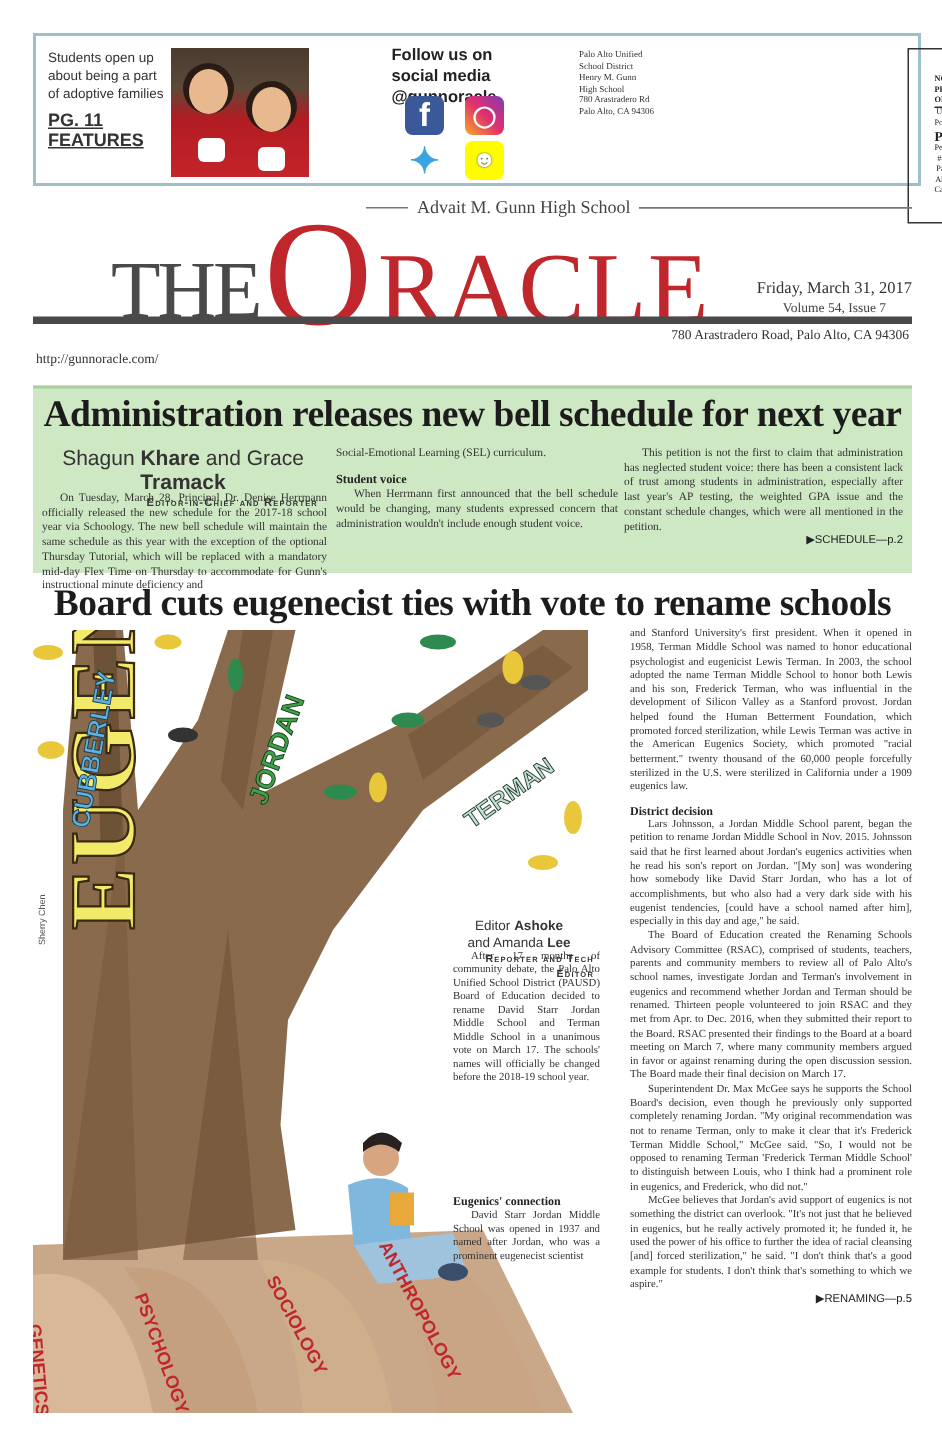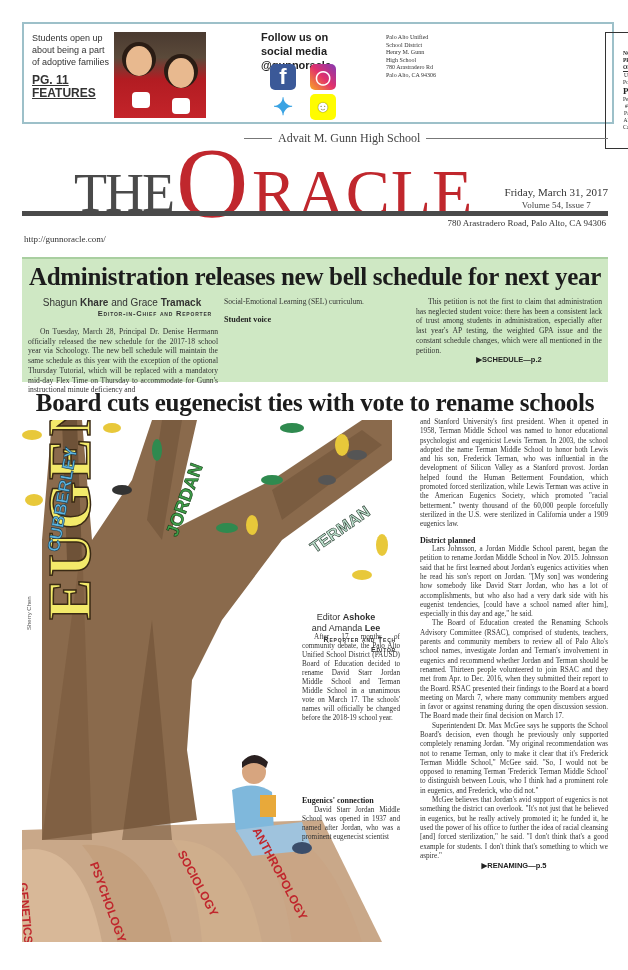--- a/index.html
+++ b/index.html
@@ -38,27 +38,27 @@
   .dateline { position: absolute; right: 20px; top: 186px; text-align: center; font-size: 11px; color: #333; }
   .volume { font-size: 9px; color: #444; margin-top: 2px; }
   .thick-rule { position: absolute; left: 22px; top: 211px; width: 586px; height: 5px; background: #4a4a4a; }
   .url { position: absolute; left: 24px; top: 234px; font-size: 9px; color: #333; }
   .street { position: absolute; right: 22px; top: 218px; font-size: 9px; color: #333; }
 
   
   .green { position: absolute; left: 22px; top: 221px; width: 586px; height: 125px; background: #cfe8c4; border-top: 2px solid #a9cfa0; margin-top: 36px; }
   .green h1 { position: absolute; left: 0; top: 4px; width: 586px; text-align: center; font-size: 25px; font-weight: bold; color: #1c1c1c; letter-spacing: -0.3px; }
   .byline { font-family: "Liberation Sans", sans-serif; text-align: center; color: #333; }
-  .byline .names { font-size: 10px; }
+  .byline .names { font-size: 14px; }
   .byline b { font-weight: bold; }
   .byline .role { font-size: 7.5px; font-variant: small-caps; letter-spacing: 0.8px; font-weight: bold; margin-top: 1px; text-align: right; }
   .g-col { position: absolute; font-size: 7.6px; line-height: 9.7px; text-align: justify; color: #333; }
   .g-col p { text-indent: 12px; }
   .subhead { font-weight: bold; font-size: 8.2px; color: #222; margin-top: 8px; text-indent: 0 !important; }
-  .jump { font-family: "Liberation Sans", sans-serif; font-weight: bold; font-size: 7.5px; text-align: center; color: #222; }
+  .jump { font-family: "Liberation Sans", sans-serif; font-weight: normal; font-size: 7.5px; text-align: right; color: #222; }
 
   
   .headline2 { position: absolute; left: 22px; top: 389px; width: 586px; font-size: 25px; font-weight: bold; color: #1c1c1c; text-align: center; letter-spacing: -0.3px; white-space: nowrap; }
   .art { position: absolute; left: 22px; top: 420px; width: 370px; height: 522px; overflow: hidden; }
   .art-bg { position: absolute; left: 0; top: 0; }
   .credit { position: absolute; left: 4px; top: 120px; font-family: "Liberation Sans", sans-serif; font-size: 6px; color: #555; transform: rotate(-90deg); transform-origin: left top; white-space: nowrap; }
 
   .byline2 { position: absolute; left: 296px; top: 612px; width: 100px; }
   .byline2 .names { font-size: 9px; line-height: 11px; }
   .byline2 .role { font-size: 7px; line-height: 10px; }
@@ -137,20 +137,21 @@
       <b>Tramack</b>
     </div>
     <div class="role">Editor-in-Chief and Reporter</div>
   </div>
   <div class="g-col" style="left:6px;top:68px;width:190px;">
     <p>On Tuesday, March 28, Principal Dr. Denise Herrmann officially released the new schedule for the 2017-18 school year via Schoology. The new bell schedule will maintain the same schedule as this year with the exception of the optional Thursday Tutorial, which will be replaced with a mandatory mid-day Flex Time on Thursday to accommodate for Gunn's instructional minute deficiency and</p>
   </div>
   <div class="g-col" style="left:202px;top:38px;width:188px;">
     <div>Social-Emotional Learning (SEL) curriculum.</div>
     <div class="subhead">Student voice</div>
+    <p>When Herrmann first announced that the bell schedule would be changing, many students expressed concern that administration wouldn't include enough student voice.</p>
   </div>
   <div class="g-col" style="left:394px;top:38px;width:186px;">
     <p>This petition is not the first to claim that administration has neglected student voice: there has been a consistent lack of trust among students in administration, especially after last year's AP testing, the weighted GPA issue and the constant schedule changes, which were all mentioned in the petition.</p>
     <div class="jump">▶SCHEDULE—p.2</div>
   </div>
 </div>
 
 <div class="headline2">Board cuts eugenecist ties with vote to rename schools</div>
 
 <div class="art">
@@ -215,19 +216,19 @@
 <div class="body-col" style="left:302px;top:633px;width:98px;">
   <p style="font-size:7.2px;line-height:9px;">After 17 months of community debate, the Palo Alto Unified School District (PAUSD) Board of Education decided to rename David Starr Jordan Middle School and Terman Middle School in a unanimous vote on March 17. The schools' names will officially be changed before the 2018-19 school year.</p>
 </div>
 <div class="body-col" style="left:302px;top:790px;width:98px;">
   <div class="subhead">Eugenics' connection</div>
   <p style="font-size:7.2px;line-height:9px;">David Starr Jordan Middle School was opened in 1937 and named after Jordan, who was a prominent eugenecist scientist</p>
 </div>
 
 <div class="body-col" style="left:420px;top:418px;width:188px;">
   <div style="font-size:7.2px;line-height:9.3px;">and Stanford University's first president. When it opened in 1958, Terman Middle School was named to honor educational psychologist and eugenicist Lewis Terman. In 2003, the school adopted the name Terman Middle School to honor both Lewis and his son, Frederick Terman, who was influential in the development of Silicon Valley as a Stanford provost. Jordan helped found the Human Betterment Foundation, which promoted forced sterilization, while Lewis Terman was active in the American Eugenics Society, which promoted "racial betterment." twenty thousand of the 60,000 people forcefully sterilized in the U.S. were sterilized in California under a 1909 eugenics law.</div>
-  <div class="subhead">District planned</div>
+  <div class="subhead">District decision</div>
   <p style="font-size:7.2px;line-height:9.3px;">Lars Johnsson, a Jordan Middle School parent, began the petition to rename Jordan Middle School in Nov. 2015. Johnsson said that he first learned about Jordan's eugenics activities when he read his son's report on Jordan. "[My son] was wondering how somebody like David Starr Jordan, who has a lot of accomplishments, but who also had a very dark side with his eugenist tendencies, [could have a school named after him], especially in this day and age," he said.</p>
   <p style="font-size:7.2px;line-height:9.3px;">The Board of Education created the Renaming Schools Advisory Committee (RSAC), comprised of students, teachers, parents and community members to review all of Palo Alto's school names, investigate Jordan and Terman's involvement in eugenics and recommend whether Jordan and Terman should be renamed. Thirteen people volunteered to join RSAC and they met from Apr. to Dec. 2016, when they submitted their report to the Board. RSAC presented their findings to the Board at a board meeting on March 7, where many community members argued in favor or against renaming during the open discussion session. The Board made their final decision on March 17.</p>
   <p style="font-size:7.2px;line-height:9.3px;">Superintendent Dr. Max McGee says he supports the School Board's decision, even though he previously only supported completely renaming Jordan. "My original recommendation was not to rename Terman, only to make it clear that it's Frederick Terman Middle School," McGee said. "So, I would not be opposed to renaming Terman 'Frederick Terman Middle School' to distinguish between Louis, who I think had a prominent role in eugenics, and Frederick, who did not."</p>
   <p style="font-size:7.2px;line-height:9.3px;">McGee believes that Jordan's avid support of eugenics is not something the district can overlook. "It's not just that he believed in eugenics, but he really actively promoted it; he funded it, he used the power of his office to further the idea of racial cleansing [and] forced sterilization," he said. "I don't think that's a good example for students. I don't think that's something to which we aspire."</p>
   <div class="jump">▶RENAMING—p.5</div>
 </div>
 
 </body></html>

